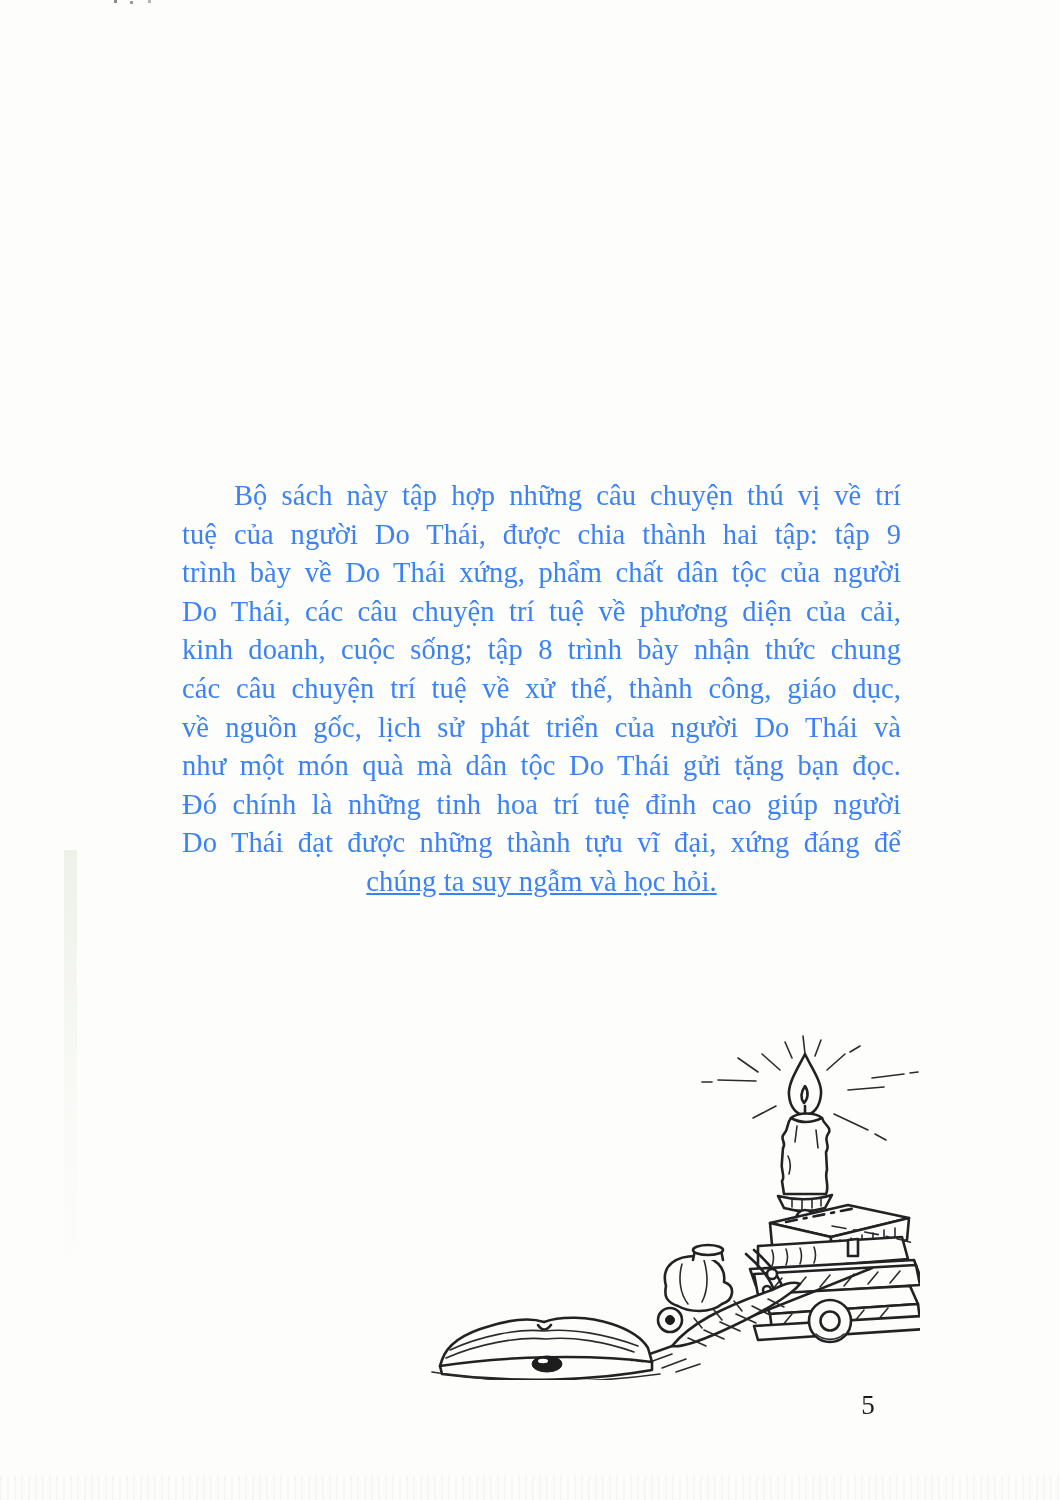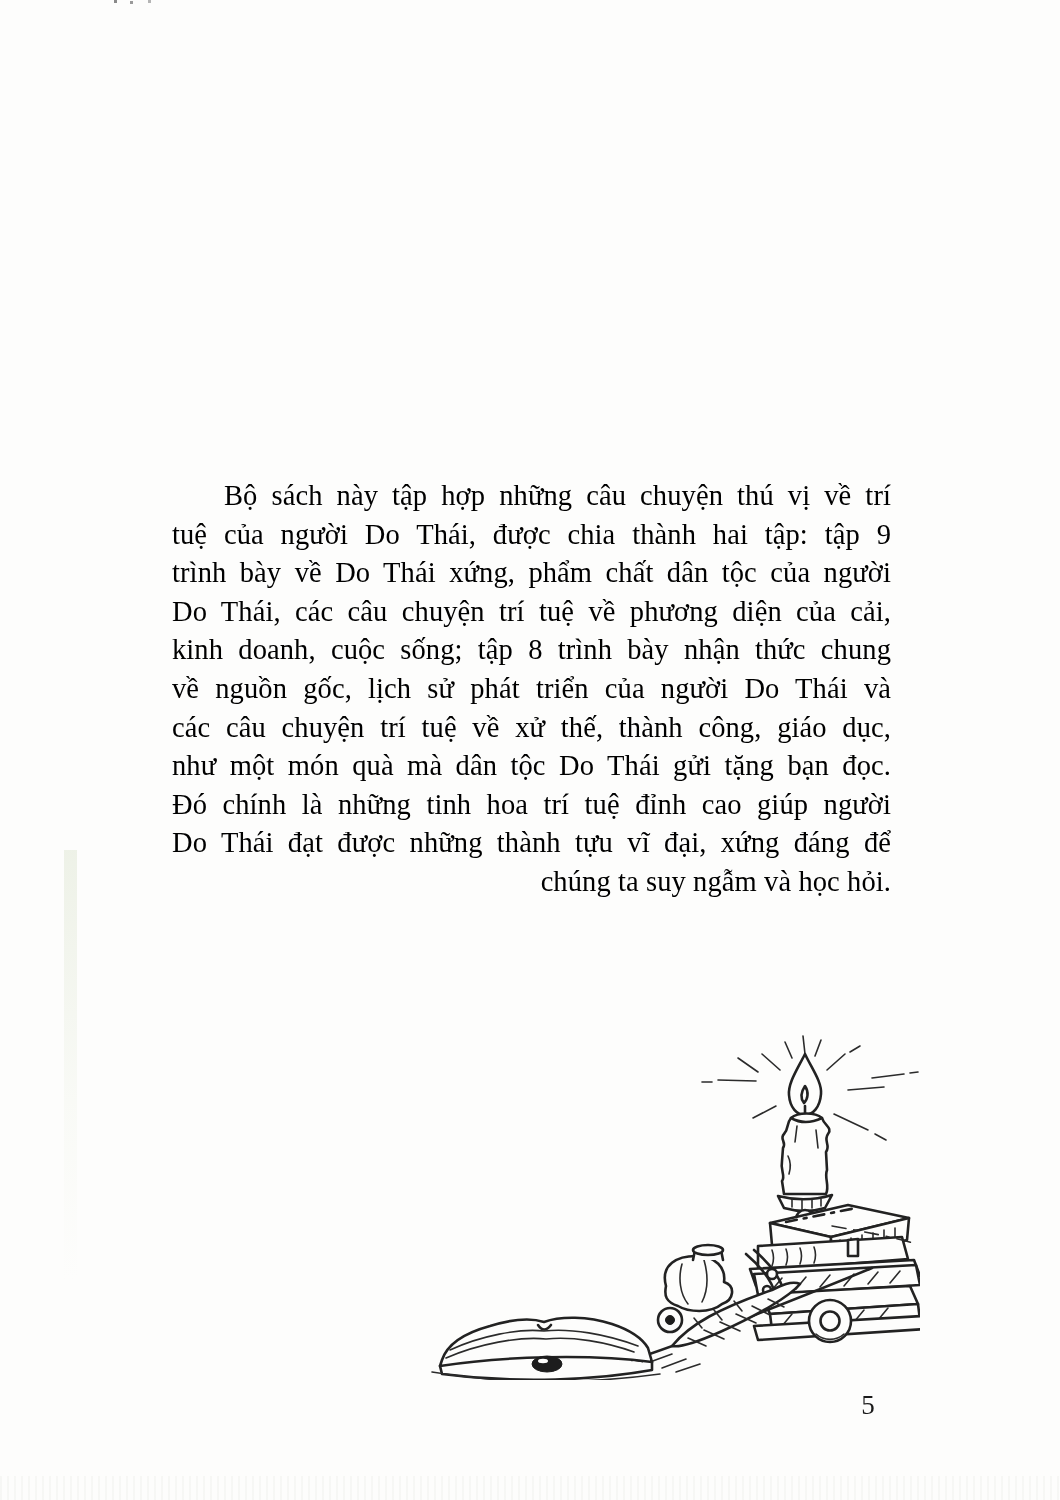--- a/index.html
+++ b/index.html
@@ -24,29 +24,29 @@
     opacity: .45; pointer-events: none;
   }
   .top-specks {
     position: absolute; left: 114px; top: 0; width: 3px; height: 3px;
     background: #8a8a8a; box-shadow: 16px 1px 0 #9a9a9a, 34px 0 0 #b5b5b5;
     pointer-events: none;
   }
 
   
   .text-block {
-    position: absolute; left: 172px; top: 477px; width: 719px;
-    color: #000000;
+    position: absolute; left: 182px; top: 477px; width: 719px;
+    color: #3b82f6;
     font-size: 28.5px; line-height: 38.6px;
     letter-spacing: 0.1px;
   }
   .line { white-space: normal; }
   .justify { text-align: justify; text-align-last: justify; }
   .indent { text-indent: 52px; }
-  .lastline { text-align: right; }
+  .lastline { text-align: center; text-decoration: underline; }
 
   
   .illus { position: absolute; left: 420px; top: 1028px; width: 500px; height: 352px; }
   .illus svg { display: block; width: 100%; height: 100%; }
   .ink { stroke: #222; fill: none; stroke-width: 2.6; stroke-linecap: round; stroke-linejoin: round; }
   .ink-thin { stroke: #2b2b2b; fill: none; stroke-width: 1.6; stroke-linecap: round; }
   .wfill { fill: #fdfdfc; }
   .dfill { fill: #1d1d1d; stroke: #1d1d1d; }
 
   
@@ -64,22 +64,22 @@
   <div class="edge-strip-left"></div>
   <div class="bottom-noise"></div>
   <div class="top-specks"></div>
 
   <div class="text-block">
     <div class="line justify indent">Bộ sách này tập hợp những câu chuyện thú vị về trí</div>
     <div class="line justify">tuệ của người Do Thái, được chia thành hai tập: tập 9</div>
     <div class="line justify">trình bày về Do Thái xứng, phẩm chất dân tộc của người</div>
     <div class="line justify">Do Thái, các câu chuyện trí tuệ về phương diện của cải,</div>
     <div class="line justify">kinh doanh, cuộc sống; tập 8 trình bày nhận thức chung</div>
+    <div class="line justify">các câu chuyện trí tuệ về xử thế, thành công, giáo dục,</div>
     <div class="line justify">về nguồn gốc, lịch sử phát triển của người Do Thái và</div>
-    <div class="line justify">các câu chuyện trí tuệ về xử thế, thành công, giáo dục,</div>
     <div class="line justify">như một món quà mà dân tộc Do Thái gửi tặng bạn đọc.</div>
     <div class="line justify">Đó chính là những tinh hoa trí tuệ đỉnh cao giúp người</div>
     <div class="line justify">Do Thái đạt được những thành tựu vĩ đại, xứng đáng để</div>
     <div class="line lastline">chúng ta suy ngẫm và học hỏi.</div>
   </div>
 
   <div class="illus">
     <svg viewBox="0 0 500 352" xmlns="http://www.w3.org/2000/svg">
 
       <g class="ink-thin" stroke-width="2.4">

